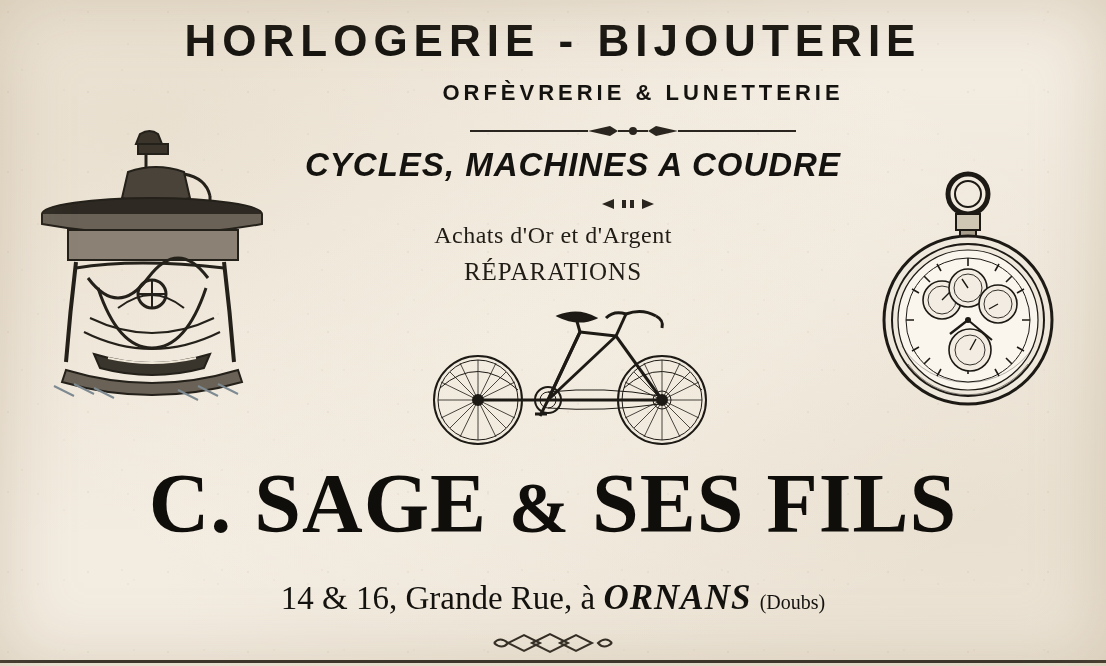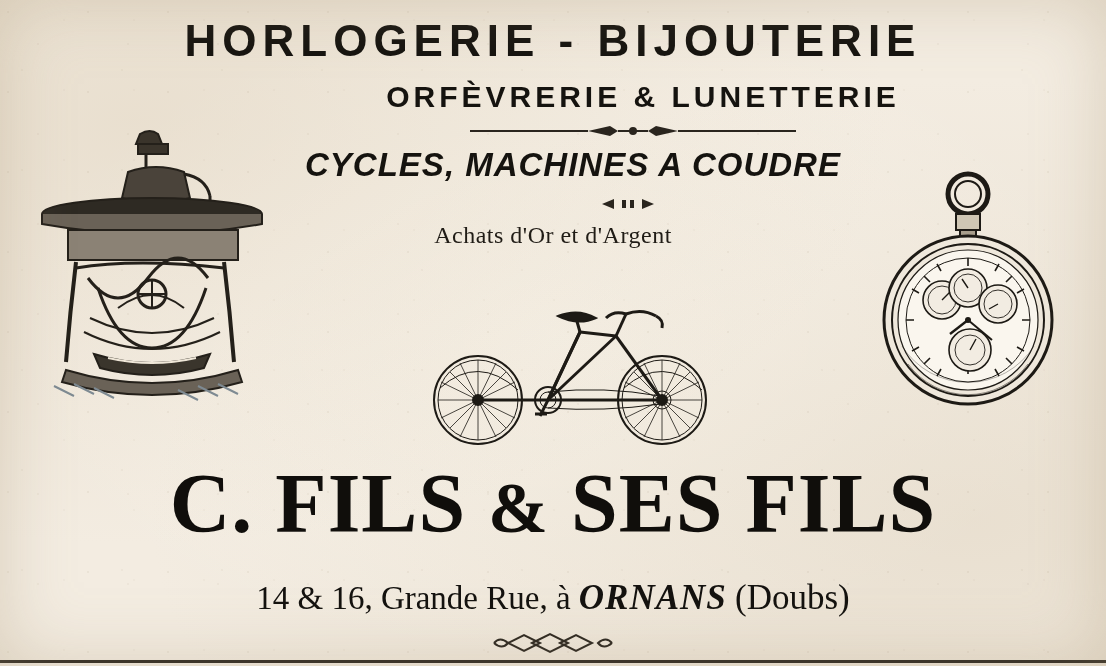--- a/index.html
+++ b/index.html
@@ -54,21 +54,21 @@
   .line1 {
     top: 16px;
     font-size: 44px;
     font-weight: bold;
     letter-spacing: 6px;
     font-family: "Liberation Sans", sans-serif;
     color: #15130f;
   }
   .line2 {
     top: 80px;
-    font-size: 30px;
+    font-size: 22px;
     font-weight: bold;
     letter-spacing: 4px;
     padding-left: 180px;
     color: #15130f;
   }
   .line3 {
     top: 146px;
     font-size: 33px;
     font-weight: bold;
     font-style: italic;
@@ -126,21 +126,21 @@
     color: #14120f;
     letter-spacing: 0px;
   }
   .address .city {
     font-weight: bold;
     font-size: 35px;
     letter-spacing: 1px;
     font-style: italic;
   }
   .address .dept {
-    font-size: 35px;
+    font-size: 20px;
   }
 
   
   .illus {
     position: absolute;
   }
   #sewing-machine { left: 28px; top: 118px; }
   #bicycle { left: 430px; top: 296px; }
   #pocket-watch { left: 880px; top: 168px; }
 
@@ -178,20 +178,21 @@
   <div class="orn orn2">
     <svg width="60" height="12" viewBox="0 0 60 12">
       <path d="M4 6 L16 1 L16 11 Z" fill="#2a251e"></path>
       <path d="M56 6 L44 1 L44 11 Z" fill="#2a251e"></path>
       <rect x="24" y="2" width="4" height="8" fill="#2a251e"></rect>
       <rect x="32" y="2" width="4" height="8" fill="#2a251e"></rect>
     </svg>
   </div>
 
   <div class="txt line4">Achats d'Or et d'Argent</div>
+  <div class="txt line5">RÉPARATIONS</div>
 
   <div class="illus" id="sewing-machine">
     <svg width="250" height="290" viewBox="0 0 250 290">
       <g stroke="#24201a" fill="none" stroke-width="2">
 
         <path d="M112 16 q10 -6 18 0 l4 10 -26 0 z" fill="#3a342b"></path>
         <path d="M110 26 h30 v10 h-30 z" fill="#3a342b"></path>
         <path d="M118 36 v18" stroke-width="3"></path>
         <path d="M100 54 q28 -10 56 0 l6 26 q-34 10 -68 0 z" fill="#4a433a"></path>
         <path d="M156 56 q22 4 26 22" stroke-width="3"></path>
@@ -316,21 +317,21 @@
         <path d="M88 152 L112 172" stroke-width="2"></path>
         <circle cx="88" cy="152" r="3" fill="#1d1a15" stroke="none"></circle>
 
         <path d="M28 196 a74 74 0 0 0 120 0" stroke-width="1" opacity="0.5"></path>
         <path d="M22 178 a78 78 0 0 0 132 0" stroke-width="0.8" opacity="0.4"></path>
       </g>
     </svg>
   </div>
 
   <div class="txt company">
-    <span>C. FILS</span>
+    <span>C. SAGE</span>
     <span class="amp">&amp;</span>
     <span>SES FILS</span>
   </div>
 
   <div class="txt address">
     <span>14 &amp; 16, Grande Rue, à</span>
     <span class="city">ORNANS</span>
     <span class="dept">(Doubs)</span>
   </div>
 

